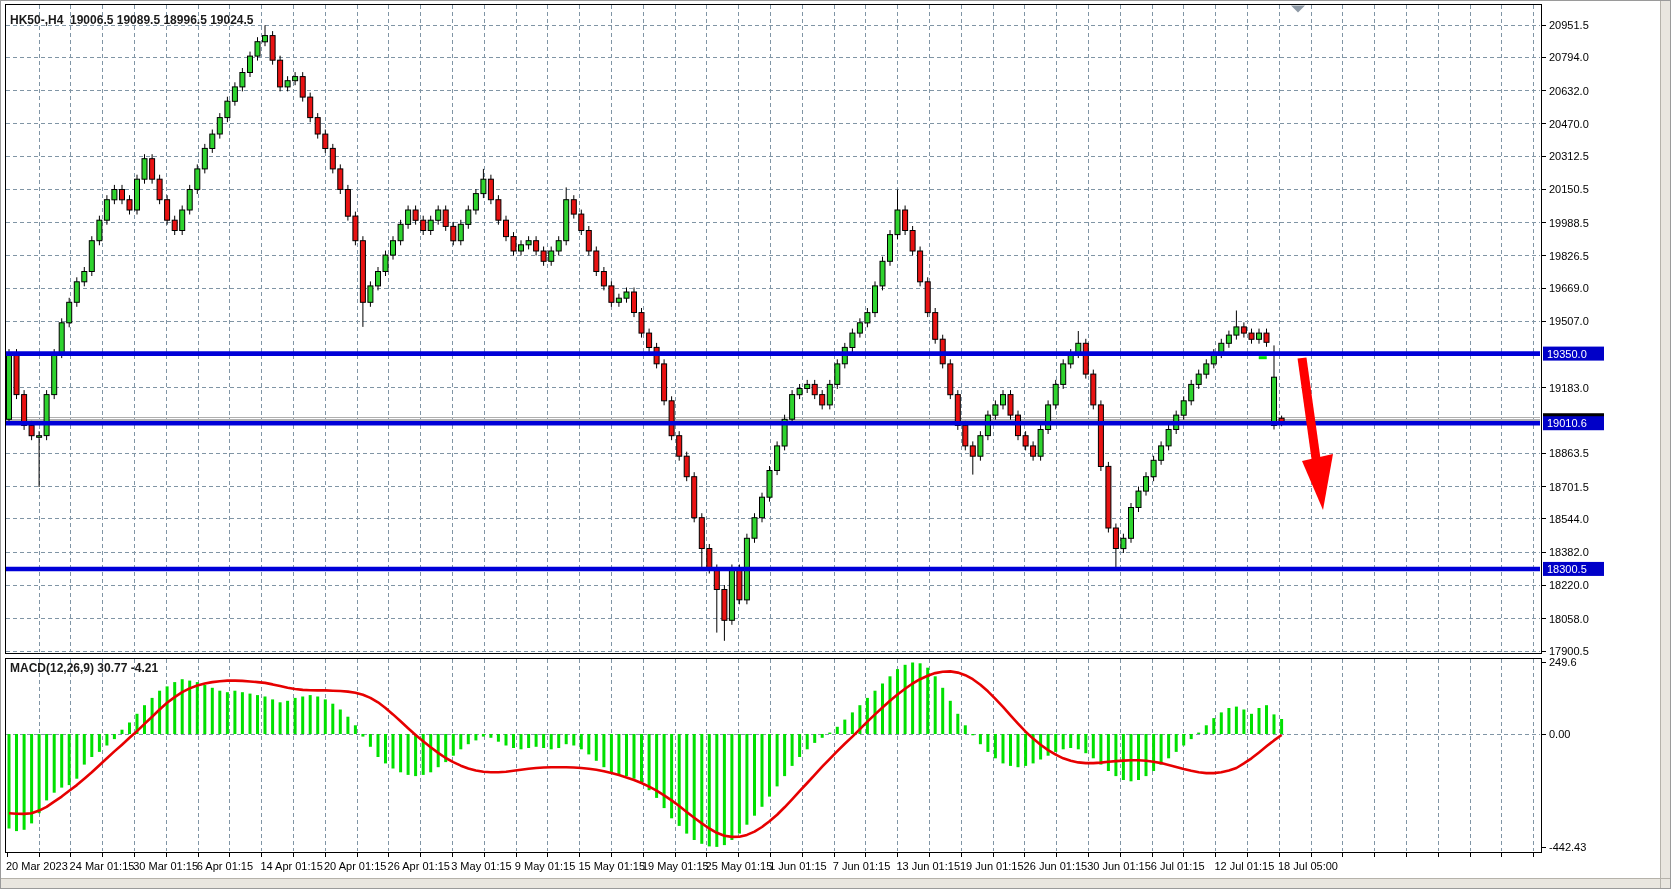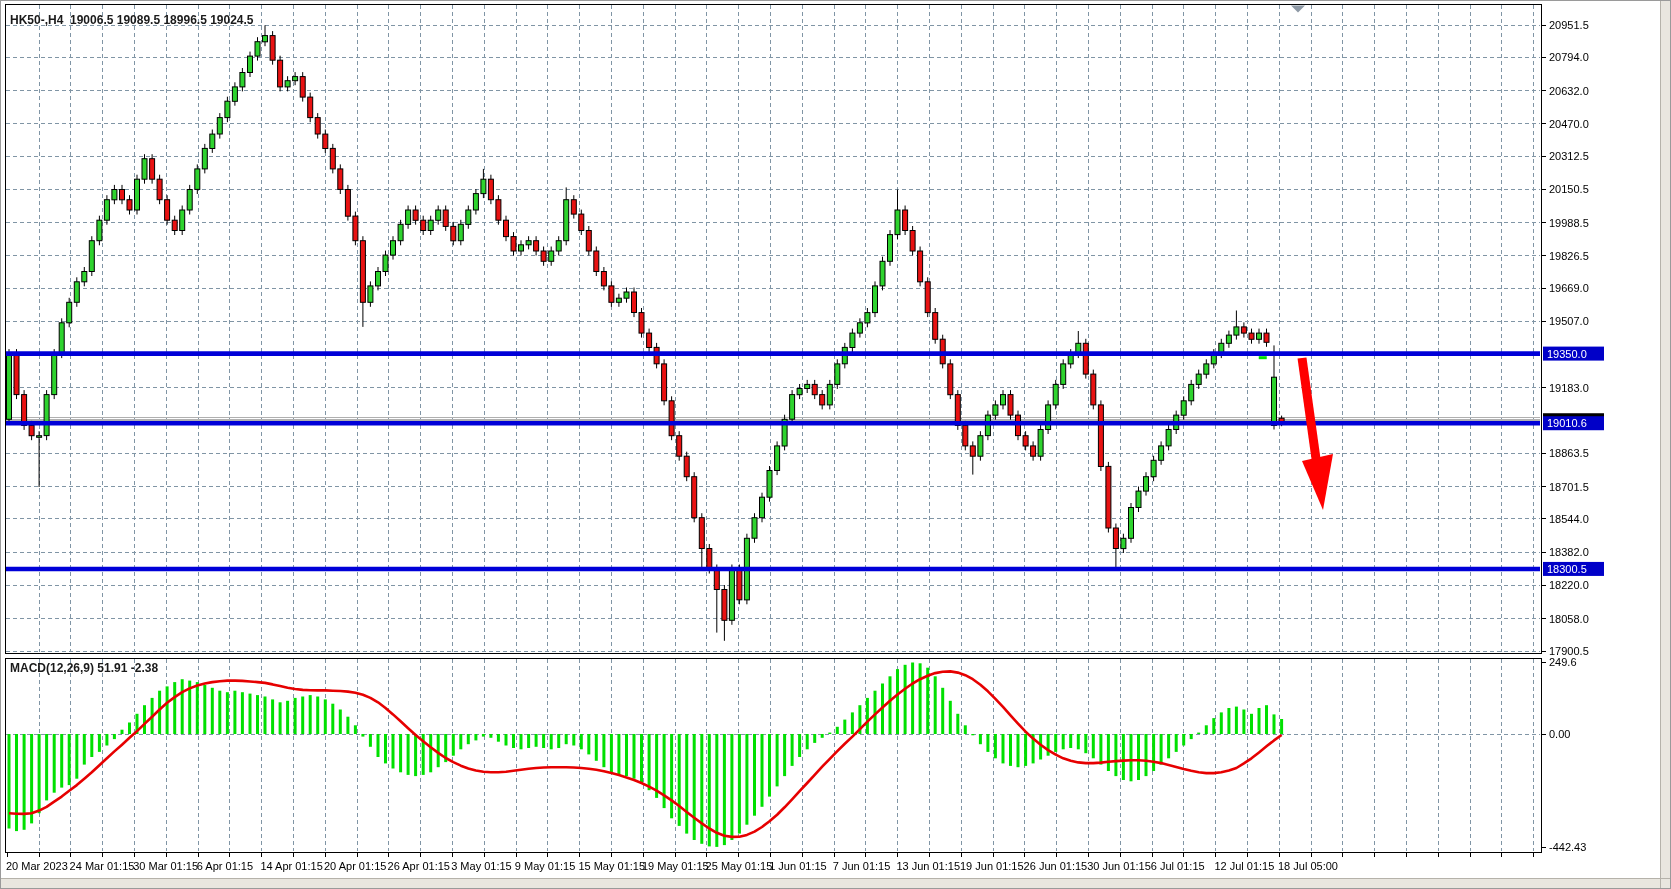--- a/index.html
+++ b/index.html
@@ -634,14 +634,14 @@
         <rect x="1271.5" y="713.4" width="3" height="19.6" fill="#00e000"></rect>
         <rect x="1279.1" y="718.0" width="3" height="15.0" fill="#00e000"></rect>
         <polyline points="8.0,812.2 15.5,812.7 23.1,812.9 30.6,812.2 38.1,809.6 45.6,805.8 53.2,800.7 60.7,795.6 68.2,789.7 75.8,784.1 83.3,777.7 90.8,771.3 98.4,764.2 105.9,757.3 113.4,750.4 121.0,743.7 128.5,736.8 136.0,730.1 143.5,722.9 151.1,715.7 158.6,708.5 166.1,701.8 173.7,696.1 181.2,691.2 188.7,687.4 196.3,684.5 203.8,682.5 211.3,681.1 218.8,680.2 226.4,679.6 233.9,679.6 241.4,679.9 249.0,680.5 256.5,681.1 264.0,681.9 271.6,683.4 279.1,685.1 286.6,686.8 294.1,688.0 301.7,688.9 309.2,689.2 316.7,689.4 324.3,689.4 331.8,689.7 339.3,690.0 346.9,690.6 354.4,691.8 361.9,693.8 369.4,696.9 377.0,701.3 384.5,707.0 392.0,713.4 399.6,720.3 407.1,727.2 414.6,734.0 422.2,740.2 429.7,746.3 437.2,751.9 444.7,757.0 452.3,761.1 459.8,764.7 467.3,767.5 474.9,769.5 482.4,770.8 489.9,771.3 497.4,771.3 505.0,770.8 512.5,769.8 520.0,768.8 527.6,767.7 535.1,767.0 542.6,766.5 550.2,766.2 557.7,766.2 565.2,766.2 572.8,766.5 580.3,767.0 587.8,767.7 595.3,768.8 602.9,770.3 610.4,772.1 617.9,774.1 625.5,776.4 633.0,779.0 640.5,782.0 648.1,785.6 655.6,789.7 663.1,794.3 670.6,799.4 678.2,805.0 685.7,810.9 693.2,816.8 700.8,822.4 708.3,827.5 715.8,831.8 723.4,834.7 730.9,835.9 738.4,835.7 745.9,833.9 753.5,830.6 761.0,826.0 768.5,820.3 776.1,813.7 783.6,806.3 791.1,798.4 798.6,790.2 806.2,782.0 813.7,773.9 821.2,765.7 828.8,757.8 836.3,750.1 843.8,742.7 851.4,735.6 858.9,728.1 866.4,720.6 874.0,713.4 881.5,706.5 889.0,699.8 896.5,693.5 904.1,687.7 911.6,682.5 919.1,678.2 926.7,674.7 934.2,672.1 941.7,670.7 949.3,670.4 956.8,671.6 964.3,674.2 971.8,678.2 979.4,683.7 986.9,690.3 994.4,697.8 1002.0,705.9 1009.5,714.3 1017.0,722.6 1024.6,730.7 1032.1,737.6 1039.6,743.7 1047.1,749.1 1054.7,753.7 1062.2,757.3 1069.7,759.8 1077.3,761.4 1084.8,762.1 1092.3,762.1 1099.9,761.6 1107.4,760.8 1114.9,760.1 1122.4,759.6 1130.0,759.3 1137.5,759.3 1145.0,759.8 1152.6,760.8 1160.1,762.1 1167.6,763.9 1175.2,765.9 1182.7,768.0 1190.2,769.8 1197.7,771.3 1205.3,772.1 1212.8,772.1 1220.3,771.3 1227.9,769.5 1235.4,767.0 1242.9,762.4 1250.5,757.3 1258.0,751.4 1265.5,745.3 1273.0,739.4 1280.6,734.0" fill="none" stroke="#e60000" stroke-width="2.6" stroke-linejoin="round"></polyline>
       </g>
       <g>
         <line x1="1301" y1="357" x2="1316" y2="465" stroke="#ff0000" stroke-width="9"></line>
         <polygon points="1301,460 1332,453 1322,509" fill="#ff0000"></polygon>
       </g>
     </svg>
   <div class="chart-title">HK50-,H4  19006.5 19089.5 18996.5 19024.5</div>
-  <div class="macd-title">MACD(12,26,9) 51.91 -2.38</div>
+  <div class="macd-title">MACD(12,26,9) 30.77 -4.21</div>
 </div>
 
 </body></html>

